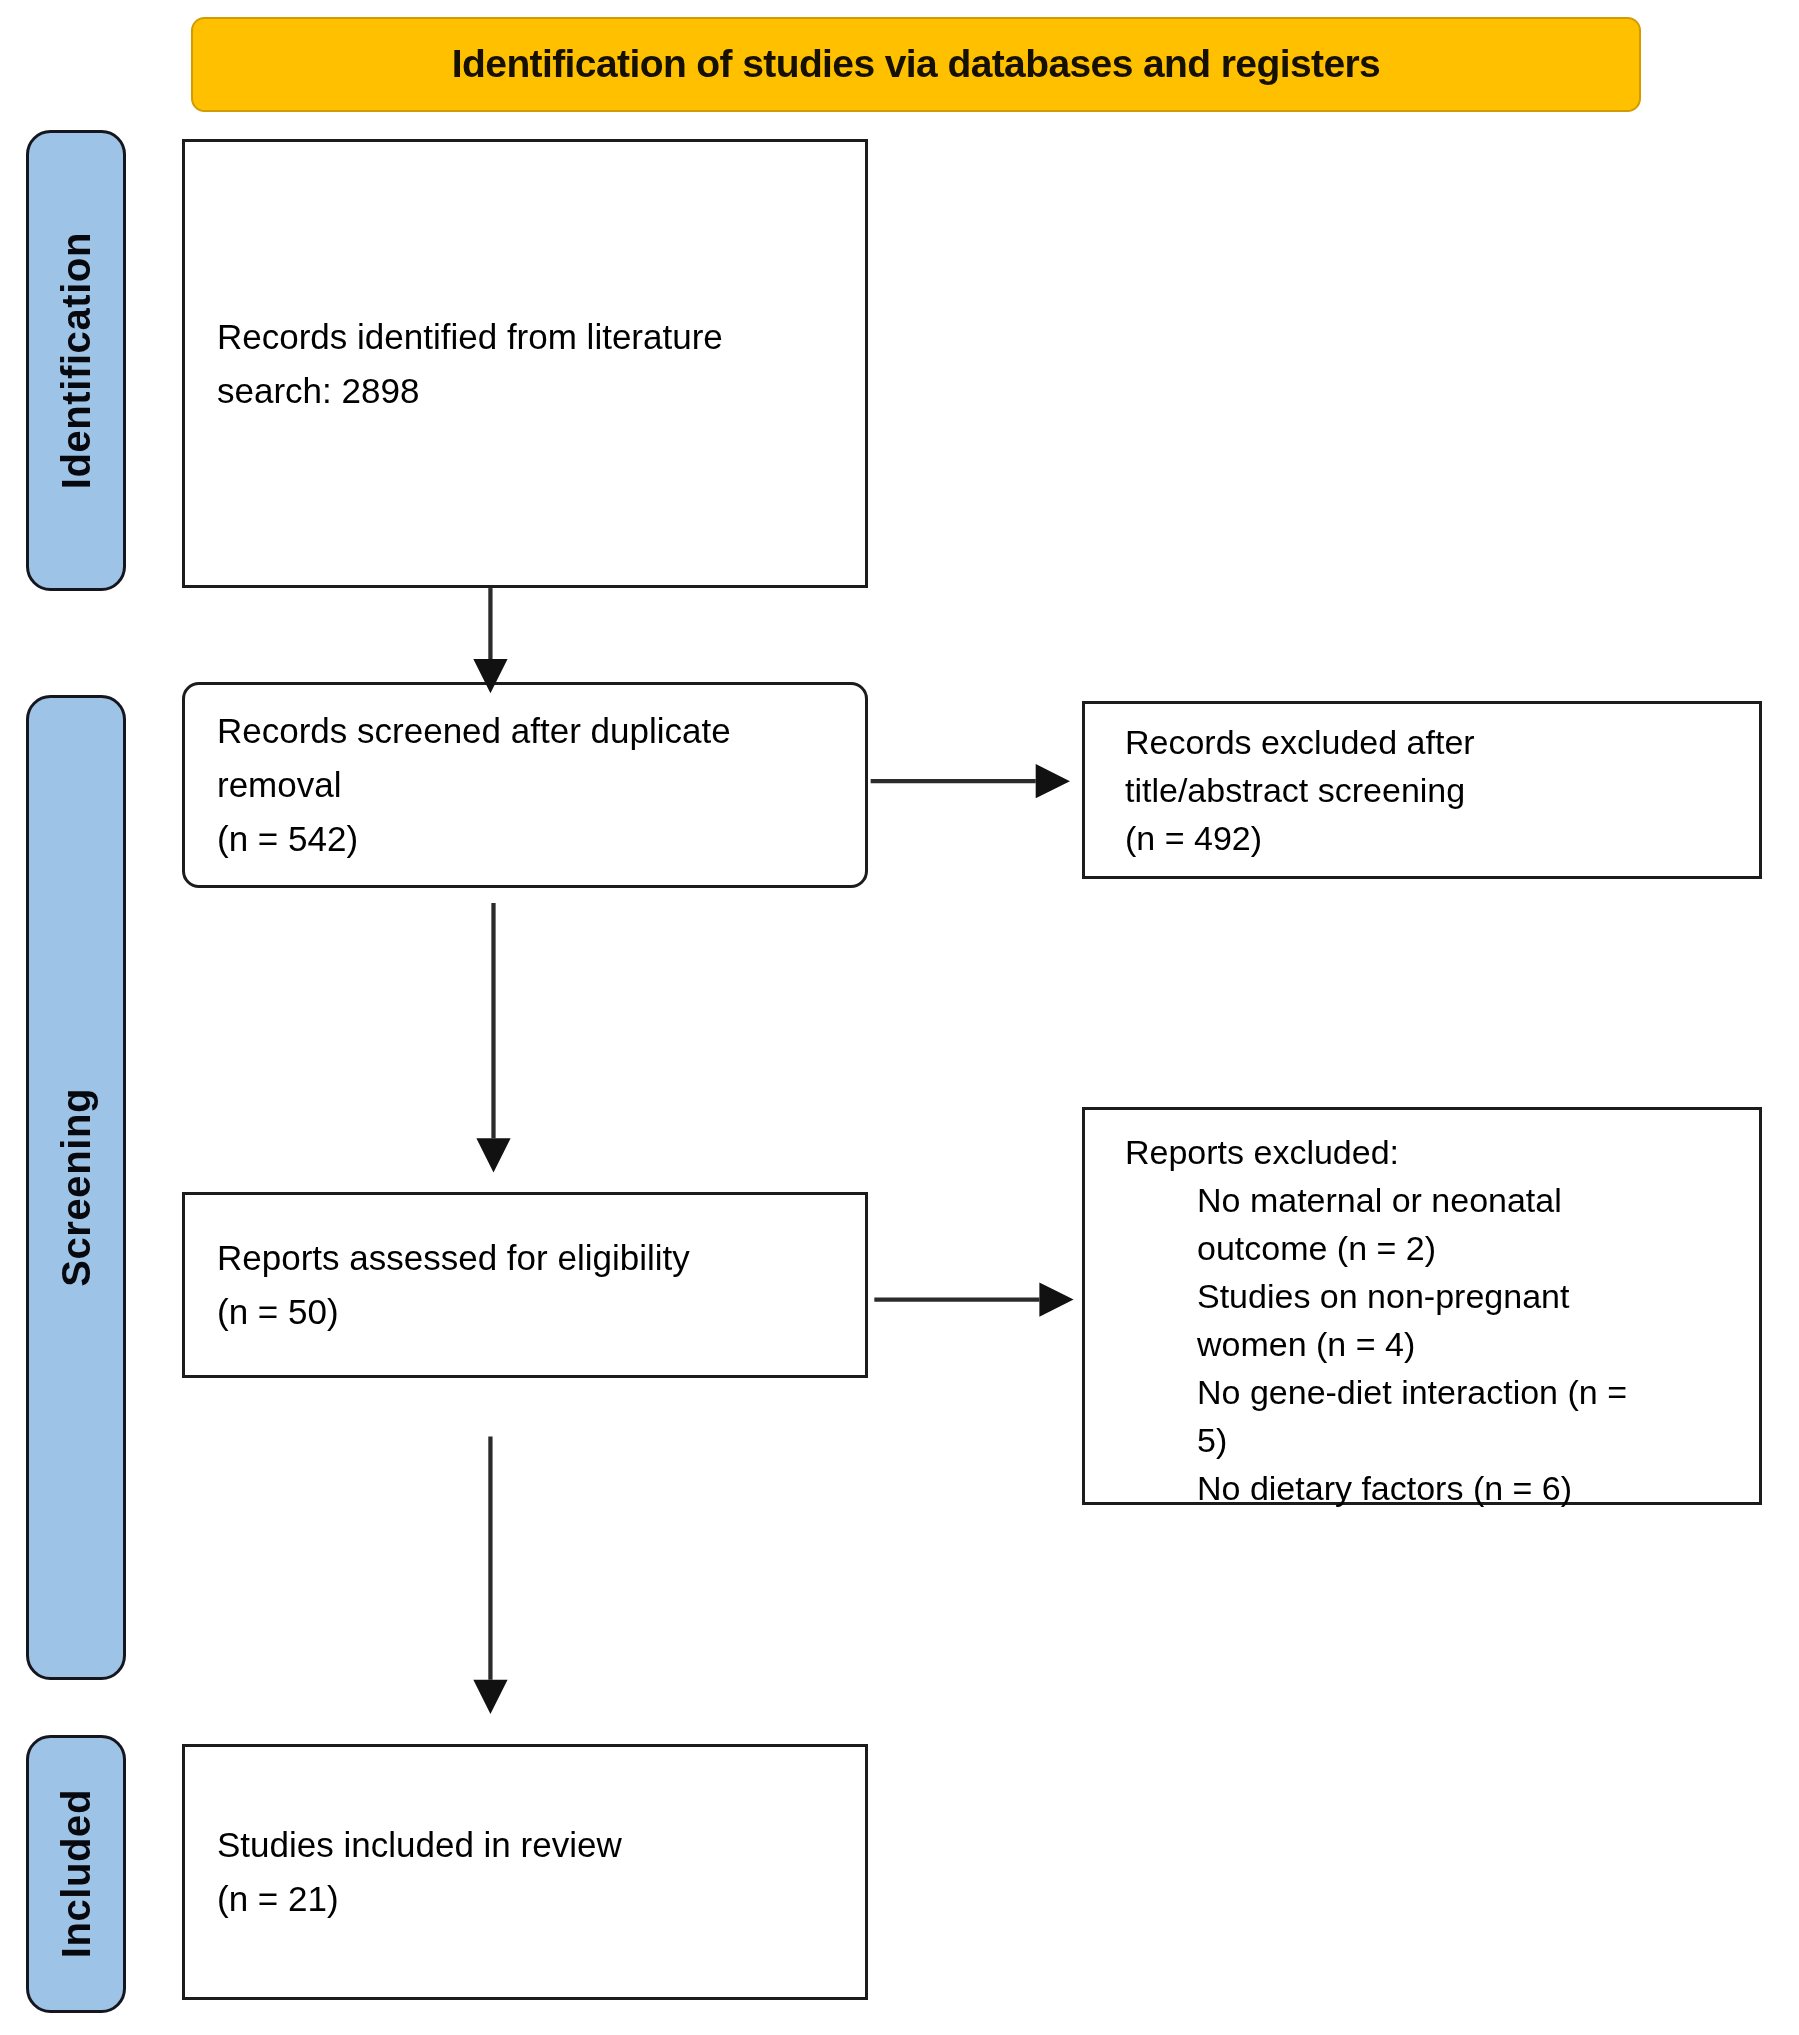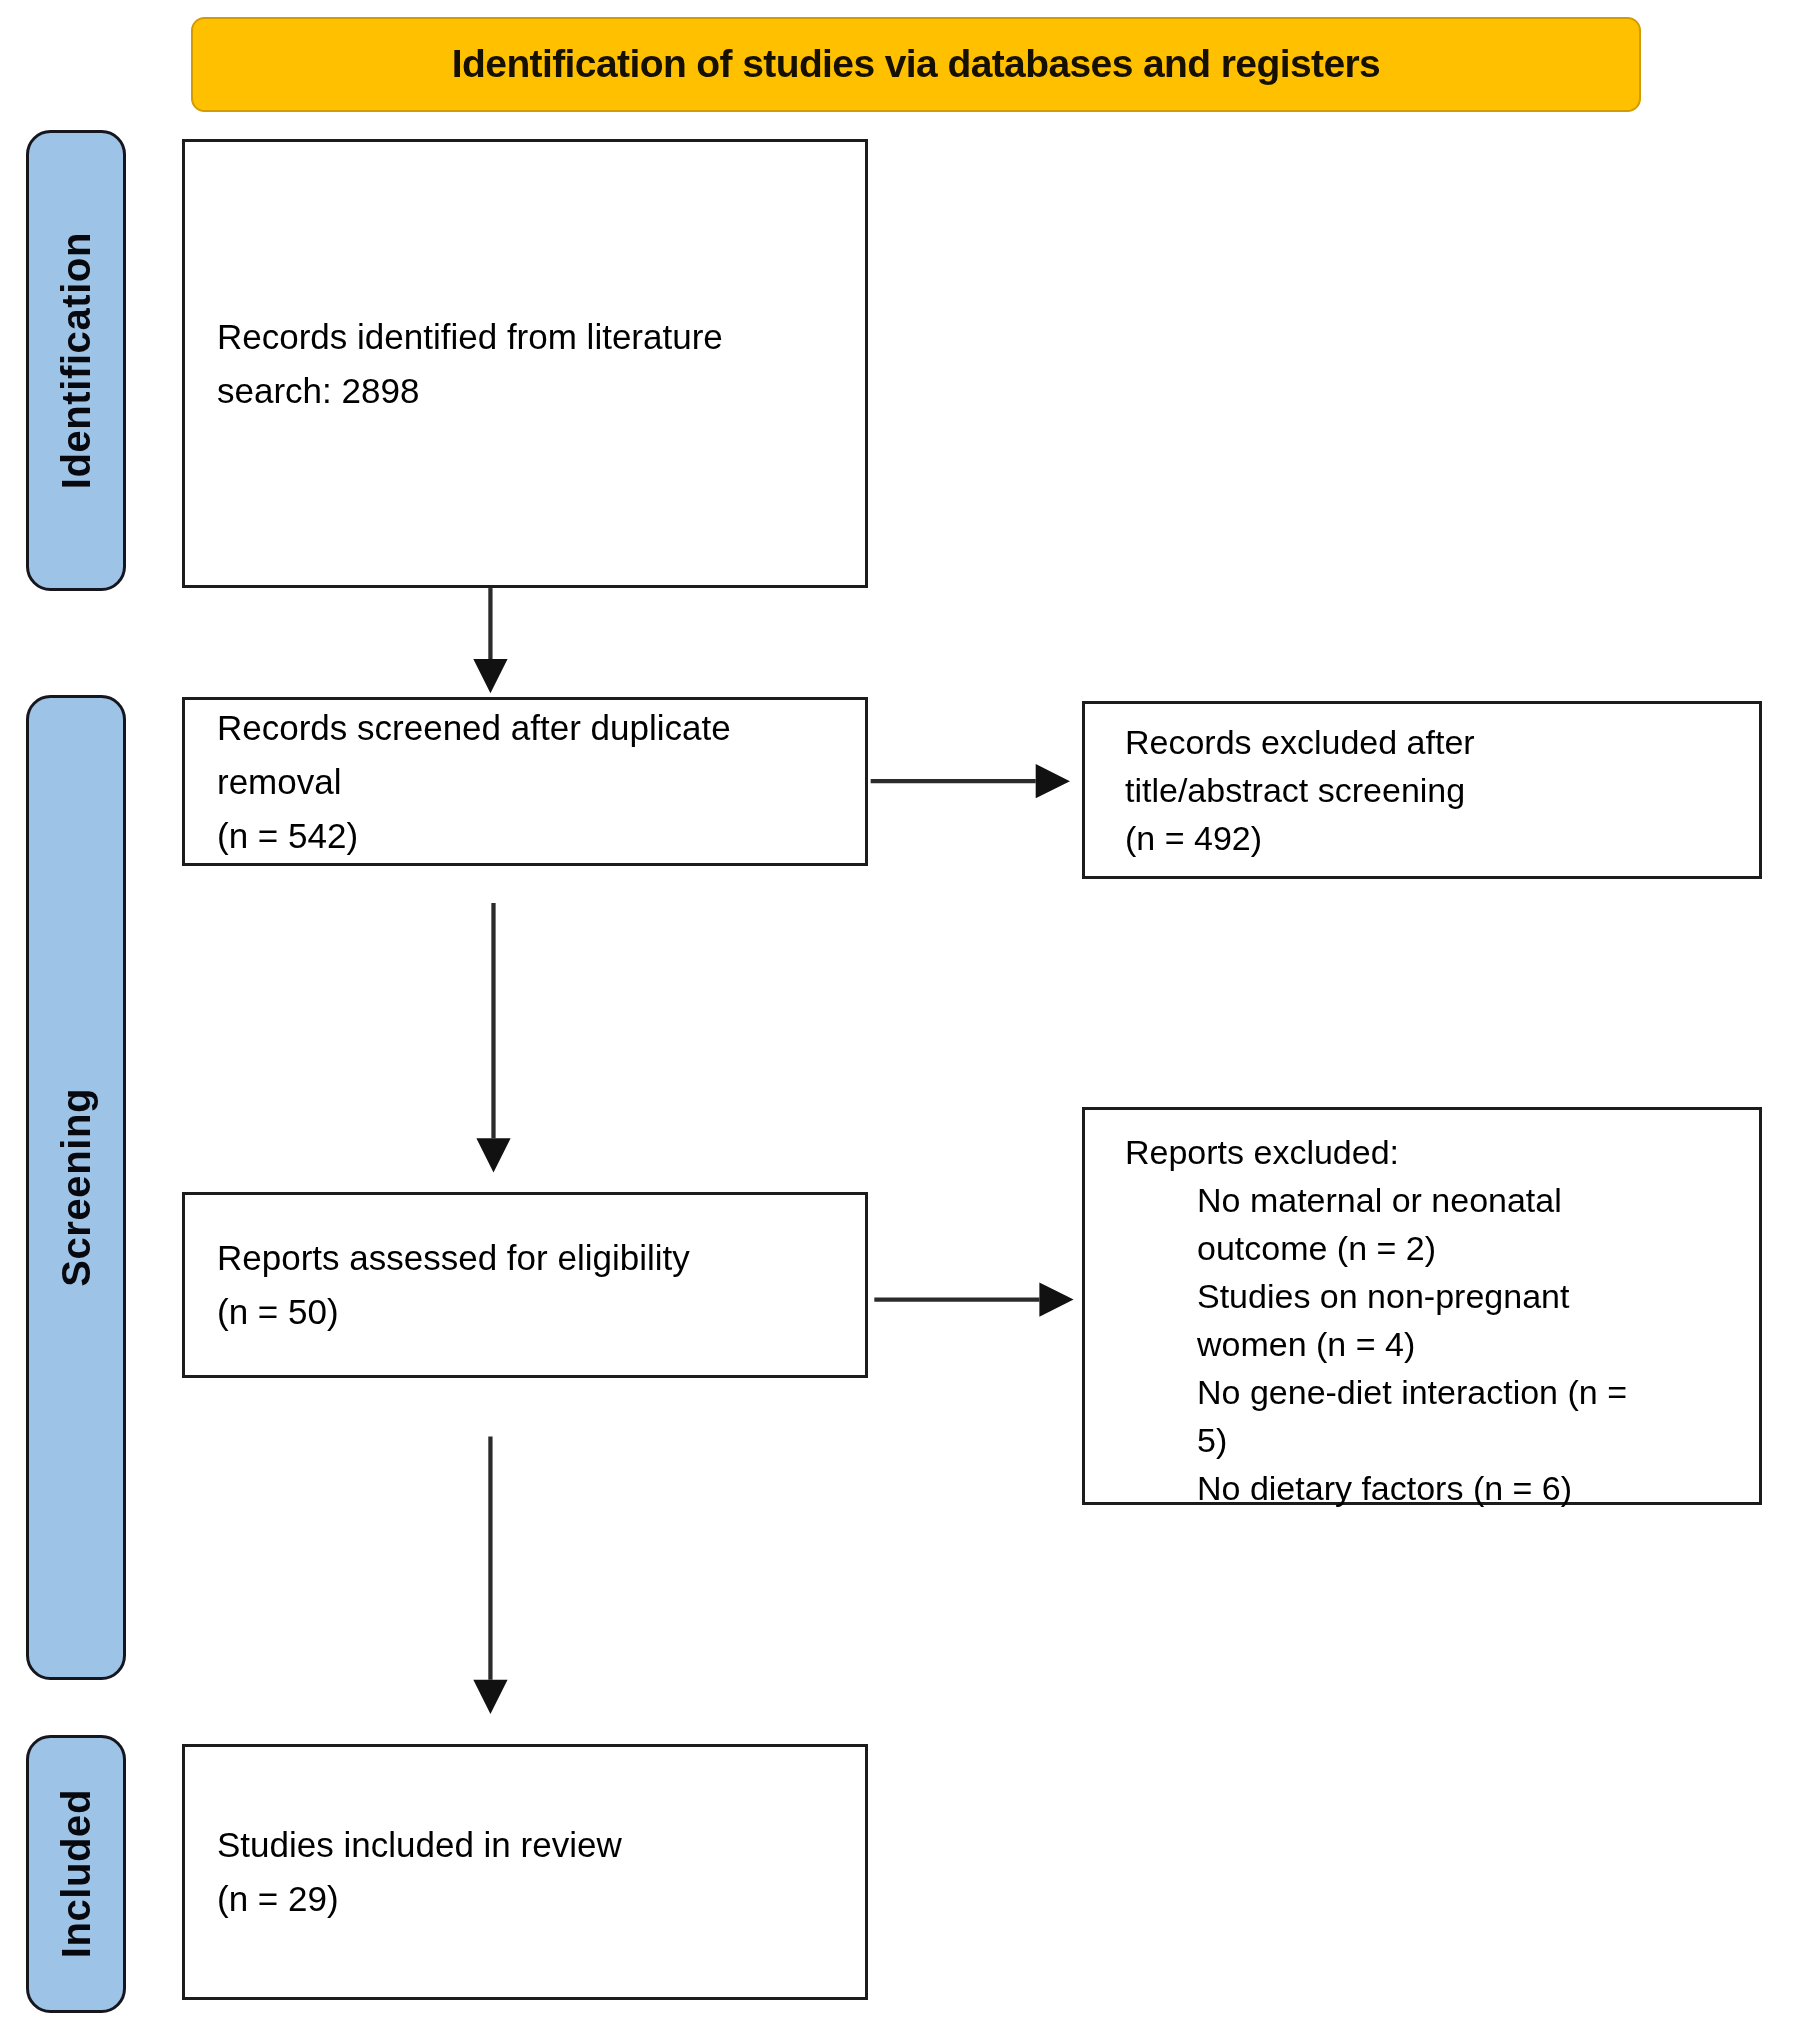--- a/index.html
+++ b/index.html
@@ -79,21 +79,21 @@
     font-size: 35px;
     line-height: 54px;
     padding-left: 32px;
     padding-right: 12.2px;
   }
   .fbox.main  { left: 182px;  width: 686px; }
   .fbox.side  { left: 1082px; width: 680px; }
   .fbox.side .btext { font-size: 34px; line-height: 48px; padding-left: 40px; }
 
   .fbox.identified { top: 139px;  height: 449px; }
-  .fbox.screened   { top: 697px; height: 169px; }
+  .fbox.screened   { top: 682px; height: 206px; border-radius: 17px; }
   .fbox.assessed   { top: 1192px; height: 186px; }
   .fbox.finalbox   { top: 1744px; height: 256px; }
   .fbox.excl-screening { top: 701px; height: 178px; }
   .fbox.excl-reports   { top: 1107px; height: 398px; align-items: flex-start; }
 
   .excl-wrap {
     padding: 18.3px 12.2px 0 40px;
     font-size: 34px;
     line-height: 48px;
   }
@@ -142,21 +142,21 @@
 (n = 542)</div>
   </div>
 
   <div class="fbox main assessed">
     <div class="btext">Reports assessed for eligibility
 (n = 50)</div>
   </div>
 
   <div class="fbox main finalbox">
     <div class="btext">Studies included in review
-(n = 29)</div>
+(n = 21)</div>
   </div>
 
   <div class="fbox side excl-screening">
     <div class="btext">Records excluded after
 title/abstract screening
 (n = 492)</div>
   </div>
 
   <div class="fbox side excl-reports">
     <div class="excl-wrap">

